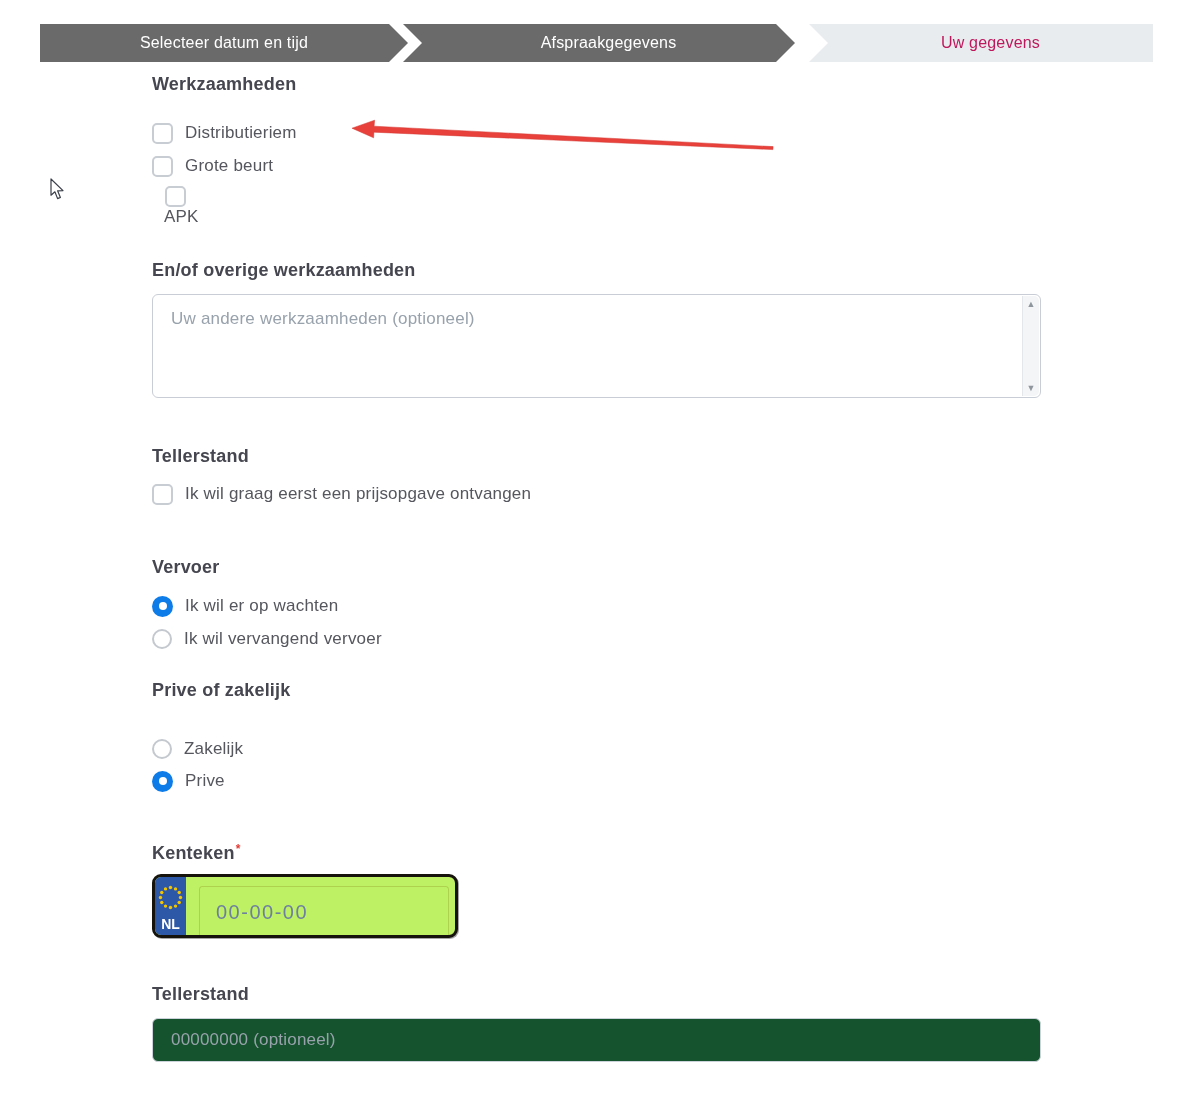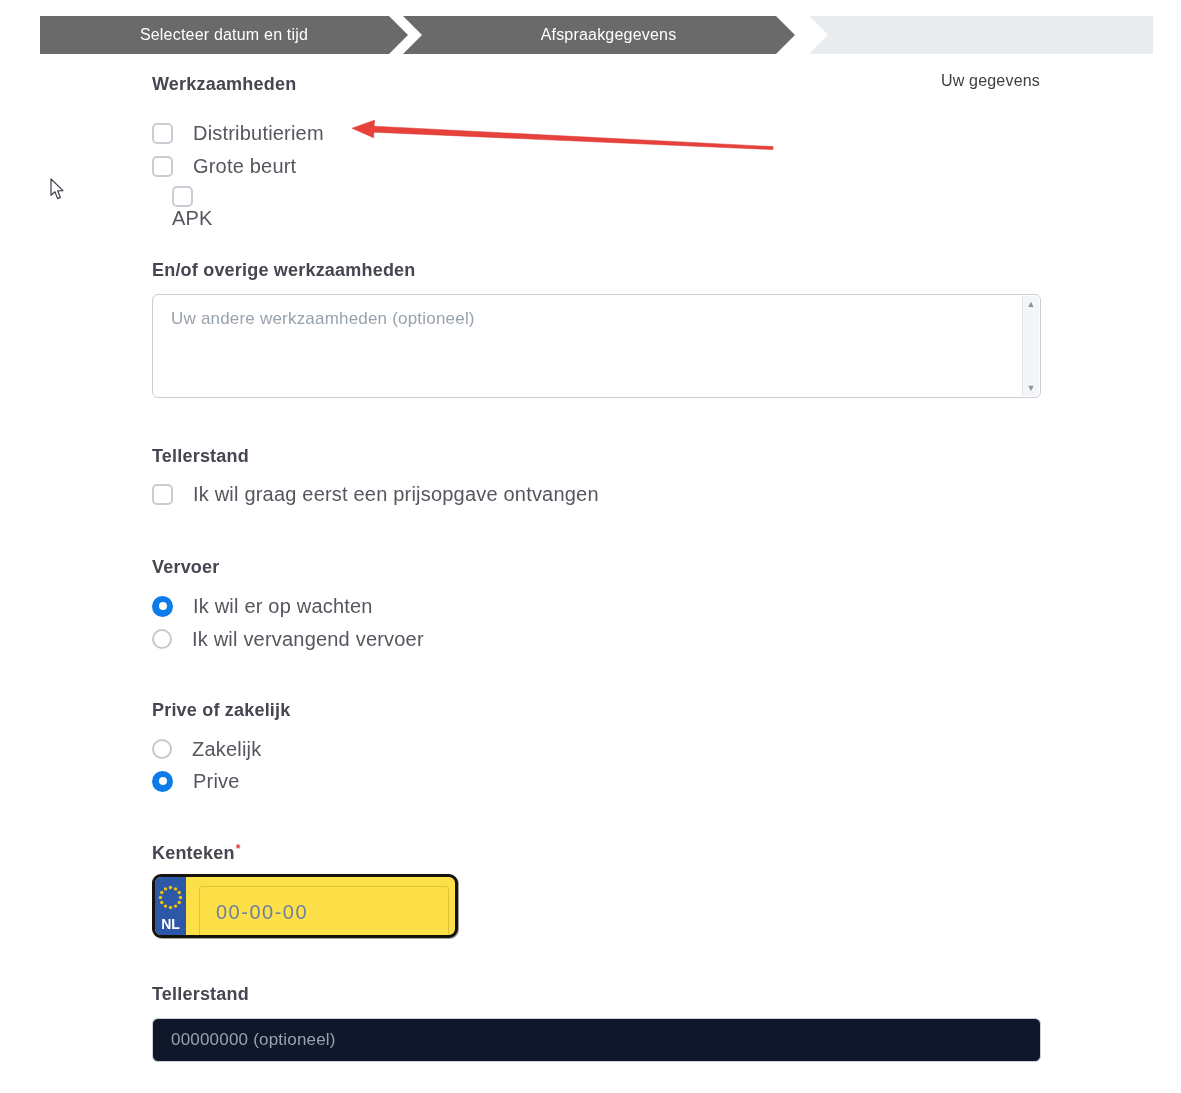--- a/index.html
+++ b/index.html
@@ -5,42 +5,42 @@
   * { margin:0; padding:0; box-sizing:border-box; }
   html,body { background:#ffffff; }
   body {
     font-family:"Liberation Sans", sans-serif;
     width:1181px; height:1093px; position:relative; overflow:hidden;
     color:#55565e;
   }
   .page { position:absolute; inset:0; }
 
   
-  .stepper { position:absolute; left:40px; top:16px; width:1113px; height:38px; }
+  .stepper { position:absolute; left:40px; top:24px; width:1113px; height:38px; }
   .stepper svg { position:absolute; inset:0; display:block; }
   .step-label {
     position:absolute; top:0; height:38px; line-height:38px;
     text-align:center; font-size:16px; letter-spacing:.2px; white-space:nowrap;
   }
   .step-label.dark { color:#ffffff; }
-  .step-label.light { color:#404040;margin-top:46px; }
+  .step-label.light { color:#be185d; }
   .sl1 { left:0;    width:368px; }
   .sl2 { left:382px; width:373px; }
   .sl3 { left:788px; width:325px; }
 
   
   .heading {
     position:absolute; left:152px; font-size:18px; font-weight:600;
     color:#45464f; letter-spacing:.2px;
   }
   .req { color:#e23b36; font-size:12px; vertical-align:6px; margin-left:1px; font-weight:600; }
 
   
   .opt-row { position:absolute; left:152px; display:flex; align-items:center; height:24px; }
-  .opt-label { font-size:20px; color:#55565e; margin-left:20px; letter-spacing:.2px; cursor:default; }
+  .opt-label { font-size:17px; color:#55565e; margin-left:12px; letter-spacing:.2px; cursor:default; }
 
   .checkbox {
     width:21px; height:21px; border:2px solid #c8cdd3; border-radius:5px;
     background:#ffffff; flex:0 0 auto;
   }
   .radio {
     width:20px; height:20px; border:2px solid #c4c9cf; border-radius:50%;
     background:#ffffff; flex:0 0 auto; position:relative;
   }
   .radio.checked { border:none; background:#0d7ce9; width:21px; height:21px; }
@@ -61,29 +61,29 @@
     position:absolute; top:1px; right:1px; bottom:1px; width:17px;
     background:#f4f5f6; border-left:1px solid #e4e7ea;
     border-radius:0 5px 5px 0; display:flex; flex-direction:column;
     justify-content:space-between; align-items:center; padding:3px 0;
   }
   .scroll-arrow { font-size:9px; color:#8f969e; line-height:10px; }
 
   
   .text-input {
     position:absolute; left:152px; width:889px; height:44px;
-    border:1px solid #ccd2d9; border-radius:6px; background:#0f172a;
+    border:1px solid #ccd2d9; border-radius:6px; background:#14532d;
     display:flex; align-items:center; padding-left:18px;
     font-size:17px; color:#98a2ac; letter-spacing:.2px;
   }
 
   
   .plate {
     position:absolute; left:152px; top:874px; width:306px; height:64px;
-    background:#fde047; border:3px solid #15130c; border-radius:9px;
+    background:#bef264; border:3px solid #15130c; border-radius:9px;
     display:flex; overflow:hidden; box-shadow:1px 1px 0 rgba(0,0,0,.35);
   }
   .plate-eu {
     width:31px; height:100%; background:#2d57a7; flex:0 0 auto;
     display:flex; flex-direction:column; align-items:center;
   }
   .plate-input {
     position:absolute; left:44px; top:9px; width:250px; height:52px;
     border:1px solid rgba(120,90,0,.22); border-radius:3px;
     display:flex; align-items:center; padding-left:16px;
@@ -143,21 +143,21 @@
   <div class="heading" style="top:557px;">Vervoer</div>
   <div class="opt-row" style="top:594px;">
     <span class="radio checked"></span>
     <span class="opt-label">Ik wil er op wachten</span>
   </div>
   <div class="opt-row" style="top:627px;">
     <span class="radio"></span>
     <span class="opt-label">Ik wil vervangend vervoer</span>
   </div>
 
-  <div class="heading" style="top:700px;text-align:right;">Prive of zakelijk</div>
+  <div class="heading" style="top:680px;text-align:right;">Prive of zakelijk</div>
   <div class="opt-row" style="top:737px;">
     <span class="radio"></span>
     <span class="opt-label">Zakelijk</span>
   </div>
   <div class="opt-row" style="top:769px;">
     <span class="radio checked"></span>
     <span class="opt-label">Prive</span>
   </div>
 
   <div class="heading" style="top:842px;">

